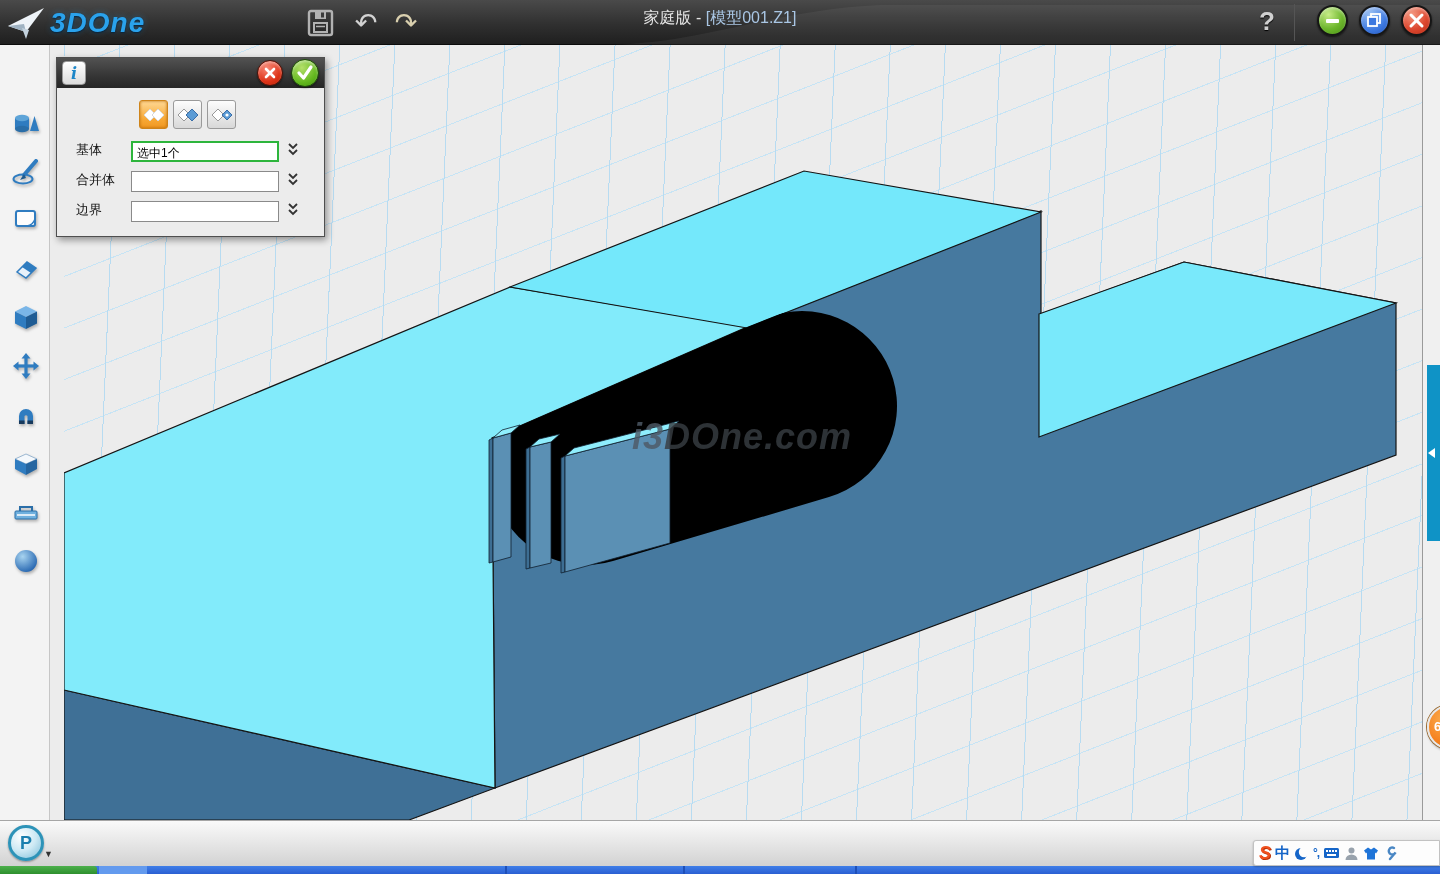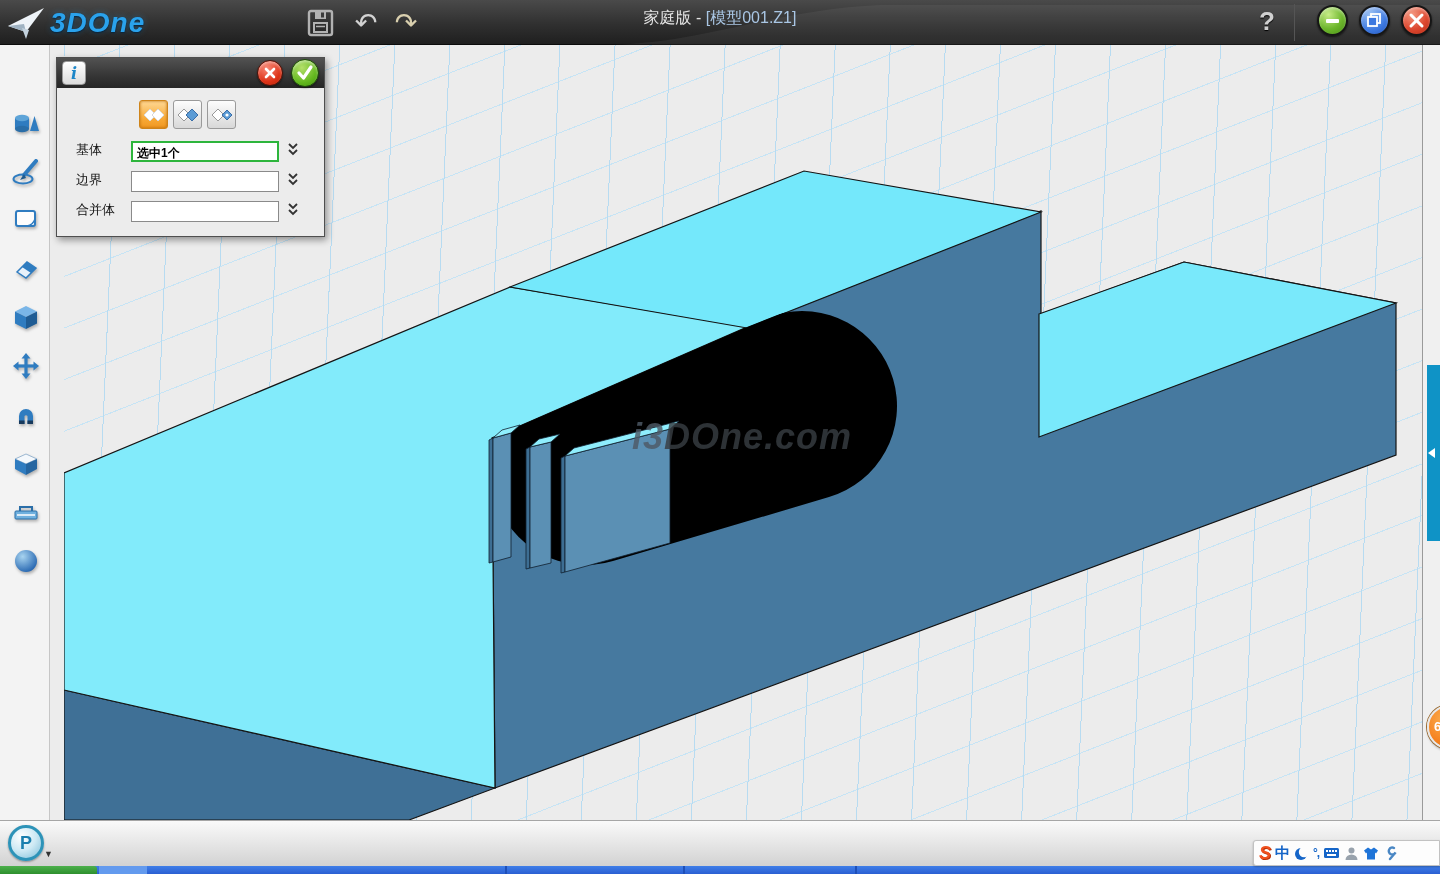--- a/index.html
+++ b/index.html
@@ -65,21 +65,21 @@
 .ok-btn { width:28px; height:28px; border-color:#1e4d08; background:radial-gradient(circle at 38% 30%, #b4e06a, #63b81e 60%, #3f9208); }
 .dlg-body { padding:12px 8px 14px 8px; }
 .mode-row { display:flex; gap:5px; margin-left:74px; margin-bottom:12px; }
 .mode-btn { width:29px; height:29px; border:1px solid #9a9a9a; border-radius:3px;
   background:linear-gradient(#fdfdfd,#d8d8d8); display:flex; align-items:center; justify-content:center; cursor:pointer; }
 .mode-btn.active { background:linear-gradient(#ffd995,#f7a733 70%,#f09822); border:1px solid #cf841a;
   box-shadow:inset 0 0 3px #b86a08; }
 .dlg-row { display:flex; margin-top:9px; }
 .dlg-label { width:66px; padding-left:11px; font-size:13px; color:#111; }
 .dlg-input { width:148px; height:21px; background:#fff; border:1px solid #8a8a8a; font-size:12px; padding:2px 4px; color:#000;
-  overflow:hidden; white-space:nowrap;font-weight:bold; }
+  overflow:hidden; white-space:nowrap; }
 .dlg-input.hl { border:2px solid #2db53c; }
 .chevrons { margin-left:7px; display:flex; cursor:pointer; }
 
 
 .bottom-bar { position:absolute; left:0; top:820px; width:1440px; height:46px;
   background:linear-gradient(#fafafa,#e2e2e2 60%,#d2d2d2); border-top:1px solid #a6a6a6; }
 .pm-circle { position:absolute; width:36px; height:36px; border-radius:50%;
   background:radial-gradient(circle at 35% 28%, #ffffff, #cde9f4 50%, #7cbdd8); border:3px solid #2d93b8;
   color:#1a7fae; font-weight:bold; font-size:18px; text-align:center; line-height:30px;
   box-shadow:0 1px 2px rgba(0,0,0,.35); cursor:pointer; }
@@ -324,31 +324,31 @@
         <div class="dlg-label">基体</div>
         <div class="dlg-input hl">选中1个</div>
         <div class="chevrons">
           <svg width="14" height="17">
             <polyline points="3,3 7,7 11,3" fill="none" stroke="#333" stroke-width="1.8"></polyline>
             <polyline points="3,9 7,13 11,9" fill="none" stroke="#333" stroke-width="1.8"></polyline>
           </svg>
         </div>
       </div>
       <div class="dlg-row">
-        <div class="dlg-label">边界</div>
+        <div class="dlg-label">合并体</div>
         <div class="dlg-input"></div>
         <div class="chevrons">
           <svg width="14" height="17">
             <polyline points="3,3 7,7 11,3" fill="none" stroke="#333" stroke-width="1.8"></polyline>
             <polyline points="3,9 7,13 11,9" fill="none" stroke="#333" stroke-width="1.8"></polyline>
           </svg>
         </div>
       </div>
       <div class="dlg-row">
-        <div class="dlg-label">合并体</div>
+        <div class="dlg-label">边界</div>
         <div class="dlg-input"></div>
         <div class="chevrons">
           <svg width="14" height="17">
             <polyline points="3,3 7,7 11,3" fill="none" stroke="#333" stroke-width="1.8"></polyline>
             <polyline points="3,9 7,13 11,9" fill="none" stroke="#333" stroke-width="1.8"></polyline>
           </svg>
         </div>
       </div>
     </div>
   </div>

